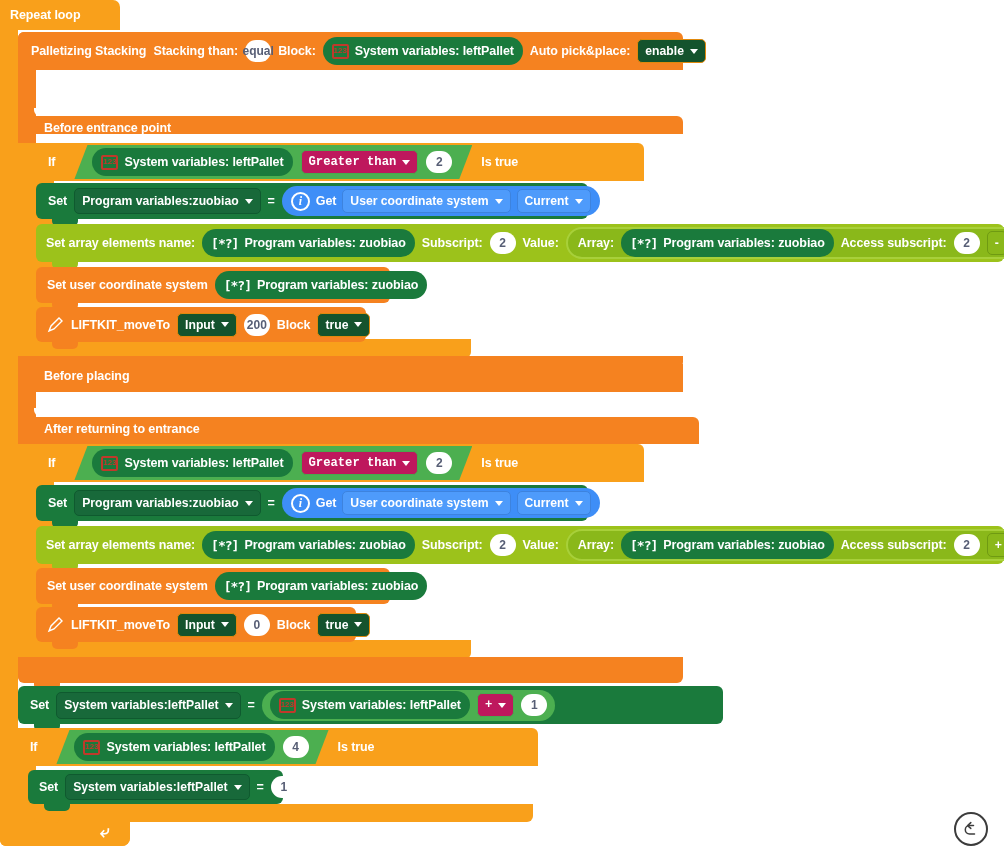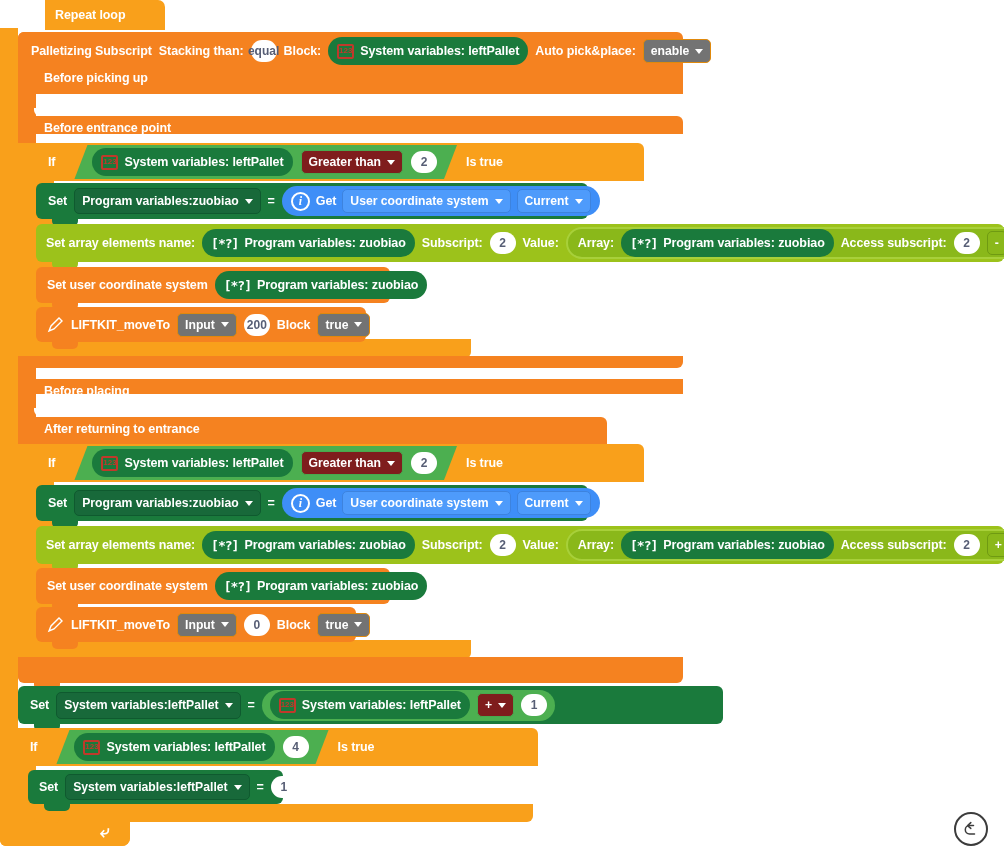--- a/index.html
+++ b/index.html
@@ -49,23 +49,23 @@
   
   .dd {
     border-radius: 5px;
     height: 24px;
     padding: 0 7px;
     display: inline-flex; align-items: center; gap: 6px;
     font-size: 12.2px; font-weight: bold; color: #fff;
     white-space: nowrap;
   }
   .dd-dkgreen { background: #18693a; border: 1.5px solid #0f5a2f; }
-  .dd-mdgreen { background: #7f1d1d; border: 1.5px solid #49a84d; }
+  .dd-mdgreen { background: #be185d; border: 1.5px solid #49a84d; font-family: Liberation Mono, monospace; }
   .dd-blue    { background: #4e9bfb; border: 1.5px solid #3d83de; }
-  .dd-orange  { background: #737373; border: 1.5px solid #e0890c; }
+  .dd-orange  { background: #14532d; border: 1.5px solid #e0890c; }
   .caret {
     width: 0; height: 0;
     border-left: 4.5px solid transparent;
     border-right: 4.5px solid transparent;
     border-top: 5px solid #ffffff;
     display: inline-block;
     flex: 0 0 auto;
   }
 
   
@@ -129,21 +129,20 @@
   .r6  { border-radius: 6px; }
   .rt6 { border-top-left-radius: 6px; border-top-right-radius: 6px; }
 
   .tab-title {
     position: absolute; left: 0; top: 0;
     width: 120px; height: 30px;
     background: #f9a01b;
     border-top-right-radius: 7px;
     display: flex; align-items: center;
     padding-left: 10px;
-    margin-left: 45px;
   }
 
   .loop-arrow {
     position: absolute;
     color: #ffffff; font-size: 17px; font-weight: bold;
     transform: scaleX(-1);
   }
   .undo-btn {
     position: absolute;
     width: 34px; height: 34px;
@@ -166,39 +165,36 @@
   <div class="blk orange" style="left:0; top:28px; width:18px; height:818px; border-bottom-left-radius:6px;"></div>
 
   <div class="blk orange" style="left:0; top:816px; width:130px; height:30px; border-bottom-left-radius:6px; border-bottom-right-radius:8px;">
     <span class="loop-arrow" style="left:98px; top:4px;">⤷</span>
   </div>
 
   <div class="blk orange-dk" style="left:18px; top:32px; width:18px; height:650px; border-top-left-radius:6px; border-bottom-left-radius:6px;"></div>
 
   <div class="blk orange-dk rt6" style="left:18px; top:32px; width:665px; height:38px;">
     <div class="lbl-row" style="padding-left:13px;">
-      <span class="lbl">Palletizing Subscript</span>
+      <span class="lbl">Palletizing Stacking</span>
       <span class="lbl">Stacking than:</span>
       <span class="num">equal</span>
       <span class="lbl">Block:</span>
       <span class="rep rep-dkgreen">
         <span class="ic123">123</span>
         <span class="lbl">System variables:  leftPallet</span>
       </span>
       <span class="lbl">Auto pick&amp;place:</span>
       <span class="dd dd-orange">
         <span>enable</span>
         <i class="caret"></i>
       </span>
     </div>
   </div>
 
-  <div class="blk orange-dk" style="left:18px; top:66px; width:665px; height:28px;">
-    <span class="lbl" style="position:absolute; left:26px; top:5px;">Before picking up</span>
-  </div>
   <div class="blk emptyslot" style="left:18px; top:94px; width:665px; height:14px;"></div>
   <div class="blk orange-dk" style="left:18px; top:94px; width:18px; height:14px;"></div>
 
   <div class="blk orange-dk" style="left:18px; top:116px; width:665px; height:18px; border-top-right-radius:6px;padding-left:8px;">
     <span class="lbl" style="position:absolute; left:26px; top:5px;">Before entrance point</span>
   </div>
 
   <div class="blk orange" style="left:18px; top:143px; width:36px; height:215px;"></div>
 
   <div class="blk orange" style="left:36px; top:143px; width:608px; height:38px; border-top-right-radius:6px;">
@@ -304,27 +300,27 @@
       <span class="dd dd-orange">
         <span>true</span>
         <i class="caret"></i>
       </span>
     </div>
   </div>
   <div class="blk orange-dk" style="left:52px; top:342px; width:26px; height:7px; border-bottom-left-radius:5px; border-bottom-right-radius:5px;"></div>
 
   <div class="blk orange-dk" style="left:18px; top:356px; width:665px; height:12px; border-bottom-right-radius:6px;"></div>
 
-  <div class="blk orange-dk" style="left:18px; top:379px; width:665px; height:28px;">
+  <div class="blk orange-dk" style="left:18px; top:364px; width:665px; height:28px;">
     <span class="lbl" style="position:absolute; left:26px; top:5px;">Before placing</span>
   </div>
   <div class="blk emptyslot" style="left:18px; top:394px; width:665px; height:14px;"></div>
   <div class="blk orange-dk" style="left:18px; top:394px; width:18px; height:14px;"></div>
 
-  <div class="blk orange-dk" style="left:18px; top:417px; width:589px; height:27px; border-top-right-radius:6px;">
+  <div class="blk orange-dk" style="left:18px; top:417px; width:681px; height:27px; border-top-right-radius:6px;">
     <span class="lbl" style="position:absolute; left:26px; top:5px;">After returning to entrance</span>
   </div>
   <div class="blk orange" style="left:18px; top:444px; width:36px; height:215px;"></div>
 
   <div class="blk orange" style="left:36px; top:444px; width:608px; height:38px; border-top-right-radius:6px;">
     <div class="lbl-row" style="padding-left:12px;">
       <span class="lbl">If</span>
       <span class="hex" style="margin-left:12px;">
         <span class="hexbg lead"></span>
         <span class="rep rep-dkgreen" style="position:relative; margin-left:14px;">

